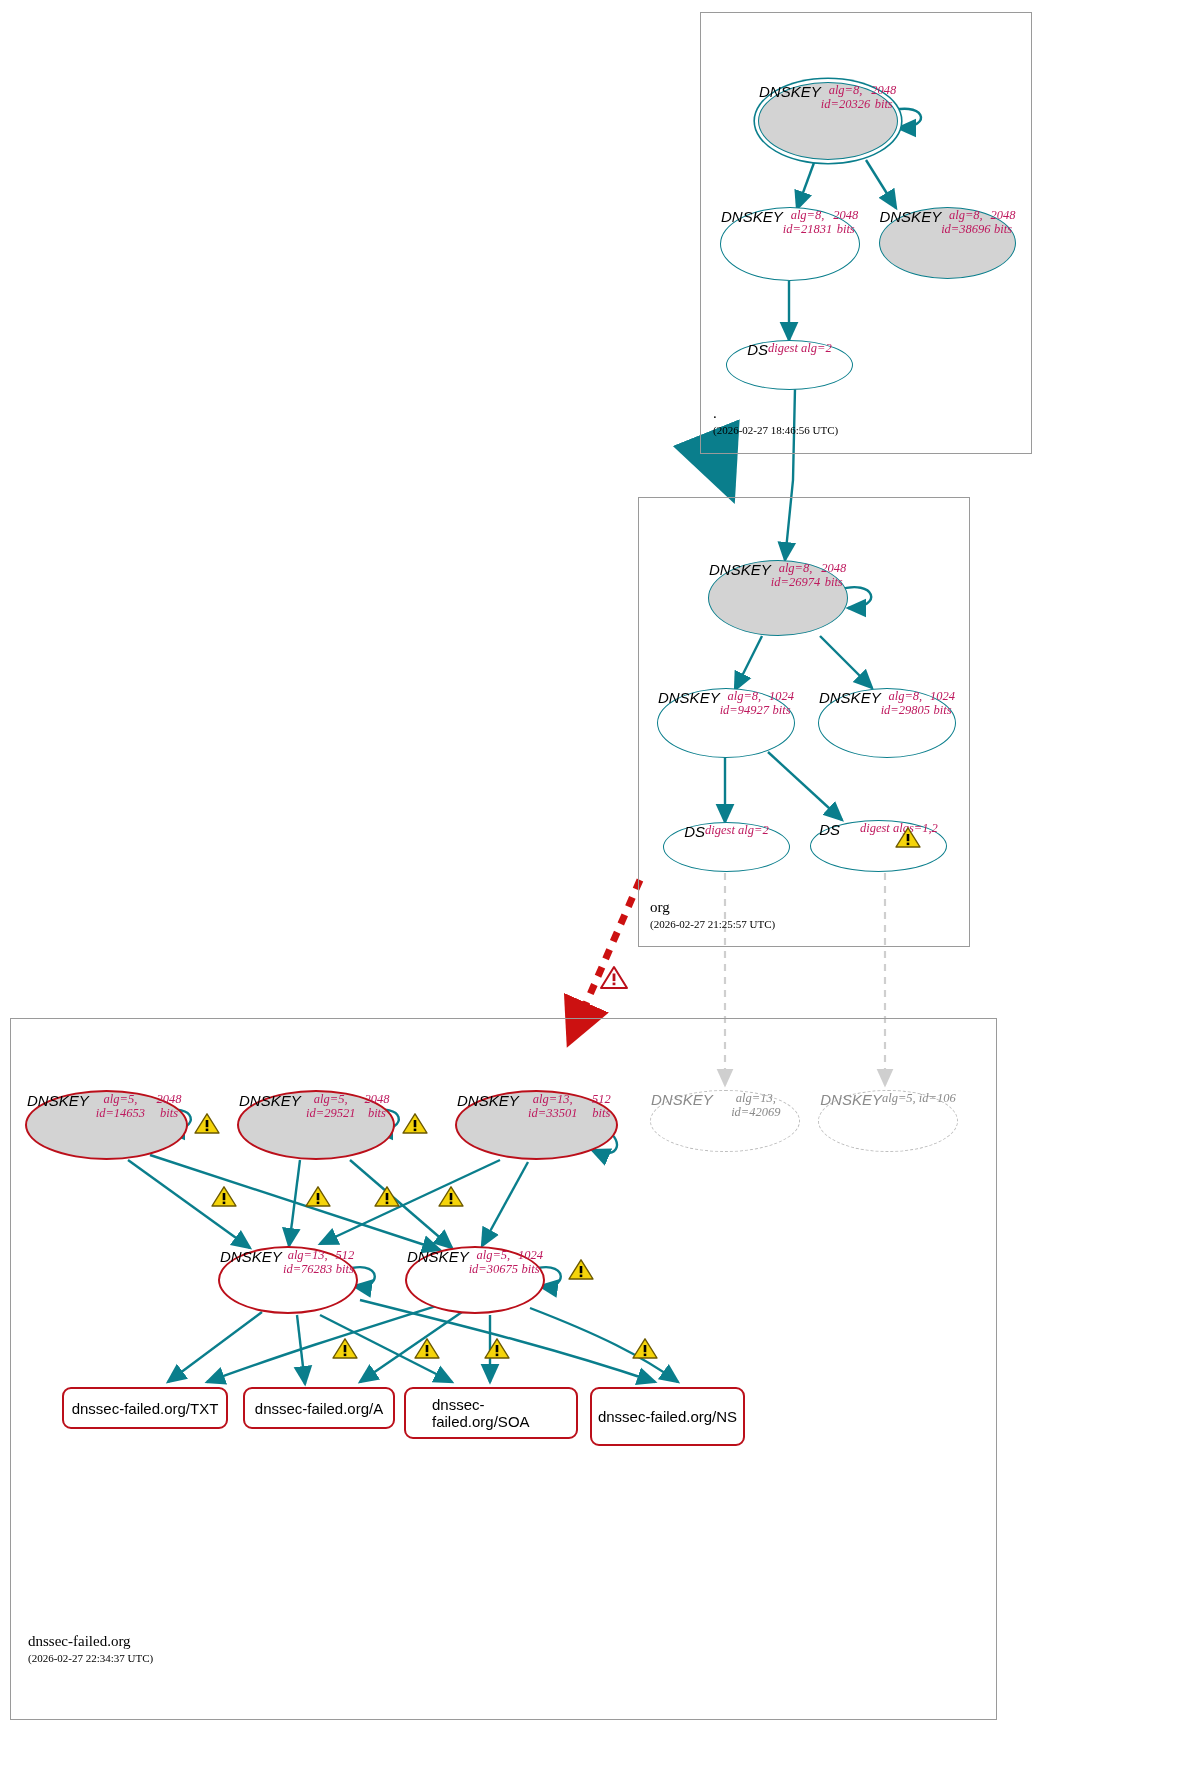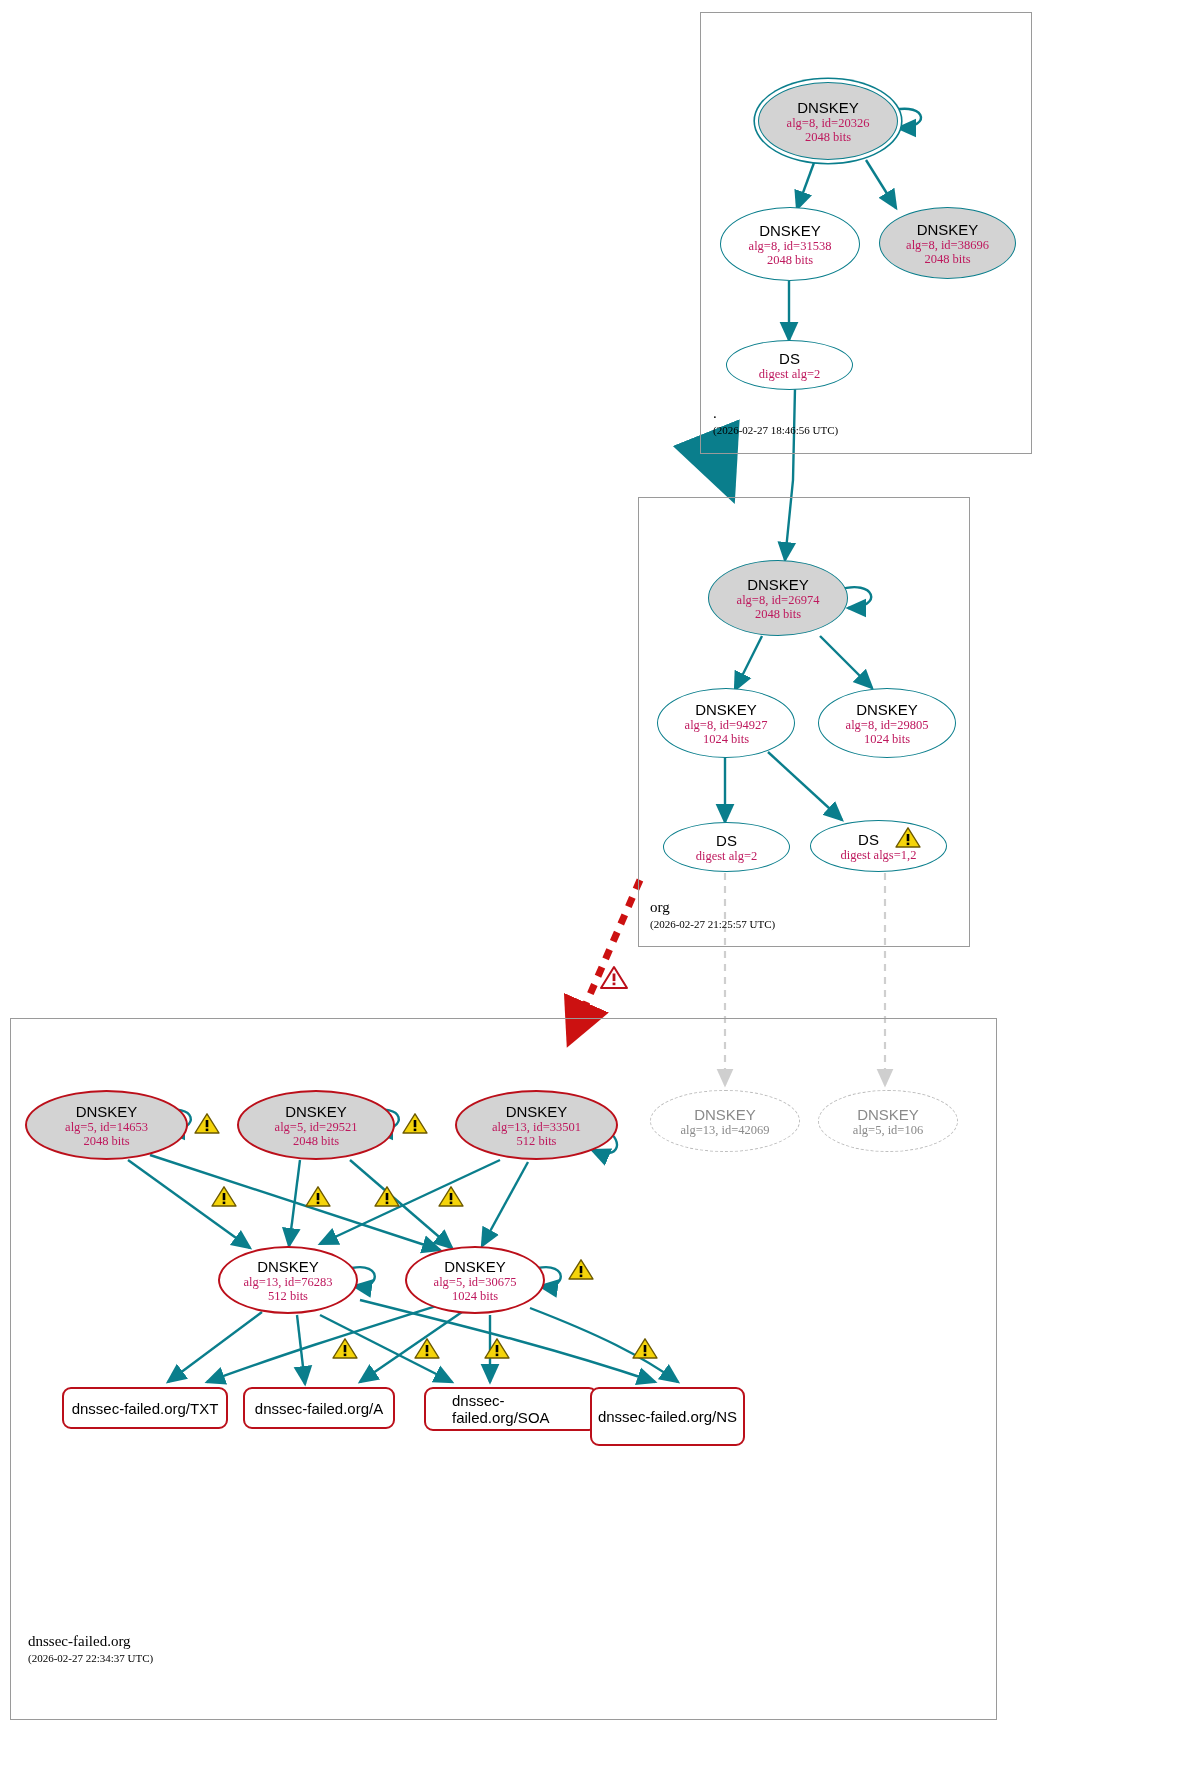--- a/index.html
+++ b/index.html
@@ -5,21 +5,21 @@
   html,body{margin:0;padding:0;background:#ffffff;}
   body{font-family:"Liberation Sans",sans-serif;}
   #stage{position:relative;width:1179px;height:1772px;overflow:hidden;background:#fff;}
   svg#wire{position:absolute;left:0;top:0;width:1179px;height:1772px;pointer-events:none;}
 
   .zonebox{position:absolute;border:1px solid #9a9a9a;background:transparent;}
   .zonelabel{position:absolute;font-family:"Liberation Serif",serif;color:#000;white-space:nowrap;}
   .zonelabel .zname{font-size:15px;display:block;line-height:18px;}
   .zonelabel .ztime{font-size:11px;display:block;line-height:17px;}
 
-  .node{position:absolute;display:flex;flex-direction:column;align-items:center;justify-content:center;text-align:center;box-sizing:border-box;}
+  .node{position:absolute;display:flex;justify-content:center;text-align:center;box-sizing:border-box;font-style:italic;}
   .ell{border-radius:50%;}
   .t1{font-family:"Liberation Sans",sans-serif;font-size:15px;line-height:17px;color:#000;}
   .t2{font-family:"Liberation Serif",serif;font-size:12.5px;line-height:14px;color:#be185d;}
 
   .teal{border:1.6px solid #0a7e8c;}
   .tealfill{background:#d3d3d3;}
   .white{background:#ffffff;}
   .red{border:2px solid #bb0f1a;background:#d3d3d3;}
   .dashgray{border:1.7px dashed #bdbdbd;background:#ffffff;}
   .dbl{box-shadow:0 0 0 3px #ffffff, 0 0 0 4.6px #0a7e8c;}
@@ -123,21 +123,21 @@
   </div>
 
   <div class="node ell teal tealfill dbl" style="left:758px;top:82px;width:140px;height:78px;">
     <span class="t1">DNSKEY</span>
     <span class="t2">alg=8, id=20326</span>
     <span class="t2">2048 bits</span>
   </div>
 
   <div class="node ell teal white" style="left:720px;top:207px;width:140px;height:74px;">
     <span class="t1">DNSKEY</span>
-    <span class="t2">alg=8, id=31538</span>
+    <span class="t2">alg=8, id=21831</span>
     <span class="t2">2048 bits</span>
   </div>
 
   <div class="node ell teal tealfill" style="left:879px;top:207px;width:137px;height:72px;">
     <span class="t1">DNSKEY</span>
     <span class="t2">alg=8, id=38696</span>
     <span class="t2">2048 bits</span>
   </div>
 
   <div class="node ell teal white" style="left:726px;top:340px;width:127px;height:50px;">
@@ -291,20 +291,20 @@
     <rect x="11.7" y="8" width="2.6" height="7.2" fill="#000"></rect>
       <rect x="11.7" y="16.6" width="2.6" height="2.5" fill="#000"></rect>
   </svg>
 
   <div class="rrset" style="left:62px;top:1387px;width:166px;height:42px;">
     <span>dnssec-failed.org/TXT</span>
   </div>
   <div class="rrset" style="left:243px;top:1387px;width:152px;height:42px;">
     <span>dnssec-failed.org/A</span>
   </div>
-  <div class="rrset" style="left:424px;top:1387px;width:174px;height:44px;padding-left:26px;">
+  <div class="rrset" style="left:404px;top:1387px;width:174px;height:52px;padding-left:26px;">
     <span>dnssec-failed.org/SOA</span>
   </div>
   <div class="rrset" style="left:590px;top:1387px;width:155px;height:59px;">
     <span>dnssec-failed.org/NS</span>
   </div>
 
 </div>
 
 </body></html>

